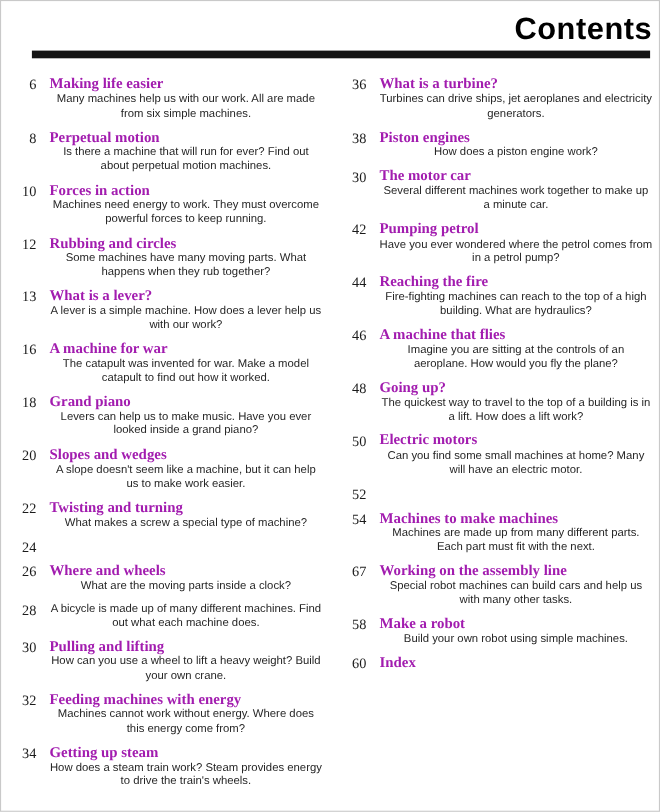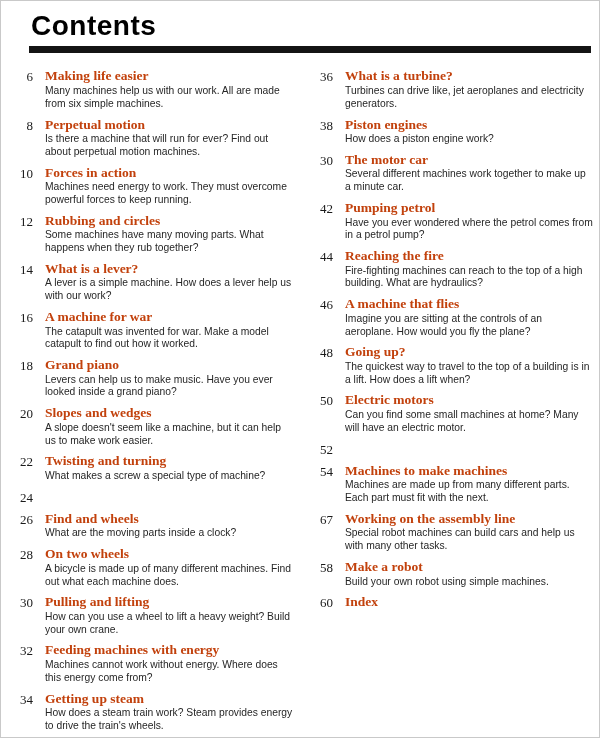--- a/index.html
+++ b/index.html
@@ -21,20 +21,21 @@
     box-sizing: border-box;
   }
   .page-title {
     font-family: "Liberation Sans", sans-serif;
     font-weight: bold;
     font-size: 28px;
     letter-spacing: 0.5px;
     color: #000;
     margin: 4px 0 6px 22px;
     line-height: 1.05;
+    text-align: right;
   }
   .divider-bar {
     height: 7px;
     background: #141414;
     margin: 0 2px 0 20px;
   }
   .toc {
     display: flex;
     gap: 16px;
     padding-top: 16px;
@@ -55,28 +56,29 @@
     text-align: right;
     line-height: 1.1;
     color: #1a1a1a;
     padding-top: 1px;
   }
   .entry .title {
     font-family: "Liberation Serif", serif;
     font-weight: bold;
     font-size: 13.5px;
     line-height: 1.08;
-    color: #c2410c;
+    color: #a21caf;
   }
   .entry .desc {
     font-family: "Liberation Sans", sans-serif;
     font-size: 10.3px;
     line-height: 1.24;
     color: #262626;
     margin-top: 1px;
+    text-align: center;
   }
 </style>
 </head>
 <body>
 
 <div class="page">
   <h1 class="page-title">Contents</h1>
   <div class="divider-bar"></div>
   <div class="toc">
     <div class="toc-col">
@@ -106,21 +108,21 @@
 
   <div class="entry">
     <div class="num">12</div>
     <div class="body">
       <div class="title">Rubbing and circles</div>
       <div class="desc">Some machines have many moving parts. What happens when they rub together?</div>
     </div>
   </div>
 
   <div class="entry">
-    <div class="num">14</div>
+    <div class="num">13</div>
     <div class="body">
       <div class="title">What is a lever?</div>
       <div class="desc">A lever is a simple machine. How does a lever help us with our work?</div>
     </div>
   </div>
 
   <div class="entry">
     <div class="num">16</div>
     <div class="body">
       <div class="title">A machine for war</div>
@@ -152,29 +154,28 @@
     </div>
   </div>
 
   <div class="entry">
     <div class="num">24</div>
   </div>
 
   <div class="entry">
     <div class="num">26</div>
     <div class="body">
-      <div class="title">Find and wheels</div>
+      <div class="title">Where and wheels</div>
       <div class="desc">What are the moving parts inside a clock?</div>
     </div>
   </div>
 
   <div class="entry">
     <div class="num">28</div>
     <div class="body">
-      <div class="title">On two wheels</div>
       <div class="desc">A bicycle is made up of many different machines. Find out what each machine does.</div>
     </div>
   </div>
 
   <div class="entry">
     <div class="num">30</div>
     <div class="body">
       <div class="title">Pulling and lifting</div>
       <div class="desc">How can you use a wheel to lift a heavy weight? Build your own crane.</div>
     </div>
@@ -194,21 +195,21 @@
       <div class="title">Getting up steam</div>
       <div class="desc">How does a steam train work? Steam provides energy to drive the train's wheels.</div>
     </div>
   </div>
 </div>
     <div class="toc-col">
   <div class="entry">
     <div class="num">36</div>
     <div class="body">
       <div class="title">What is a turbine?</div>
-      <div class="desc">Turbines can drive like, jet aeroplanes and electricity generators.</div>
+      <div class="desc">Turbines can drive ships, jet aeroplanes and electricity generators.</div>
     </div>
   </div>
 
   <div class="entry">
     <div class="num">38</div>
     <div class="body">
       <div class="title">Piston engines</div>
       <div class="desc">How does a piston engine work?</div>
     </div>
   </div>
@@ -242,21 +243,21 @@
     <div class="body">
       <div class="title">A machine that flies</div>
       <div class="desc">Imagine you are sitting at the controls of an aeroplane. How would you fly the plane?</div>
     </div>
   </div>
 
   <div class="entry">
     <div class="num">48</div>
     <div class="body">
       <div class="title">Going up?</div>
-      <div class="desc">The quickest way to travel to the top of a building is in a lift. How does a lift when?</div>
+      <div class="desc">The quickest way to travel to the top of a building is in a lift. How does a lift work?</div>
     </div>
   </div>
 
   <div class="entry">
     <div class="num">50</div>
     <div class="body">
       <div class="title">Electric motors</div>
       <div class="desc">Can you find some small machines at home? Many will have an electric motor.</div>
     </div>
   </div>

